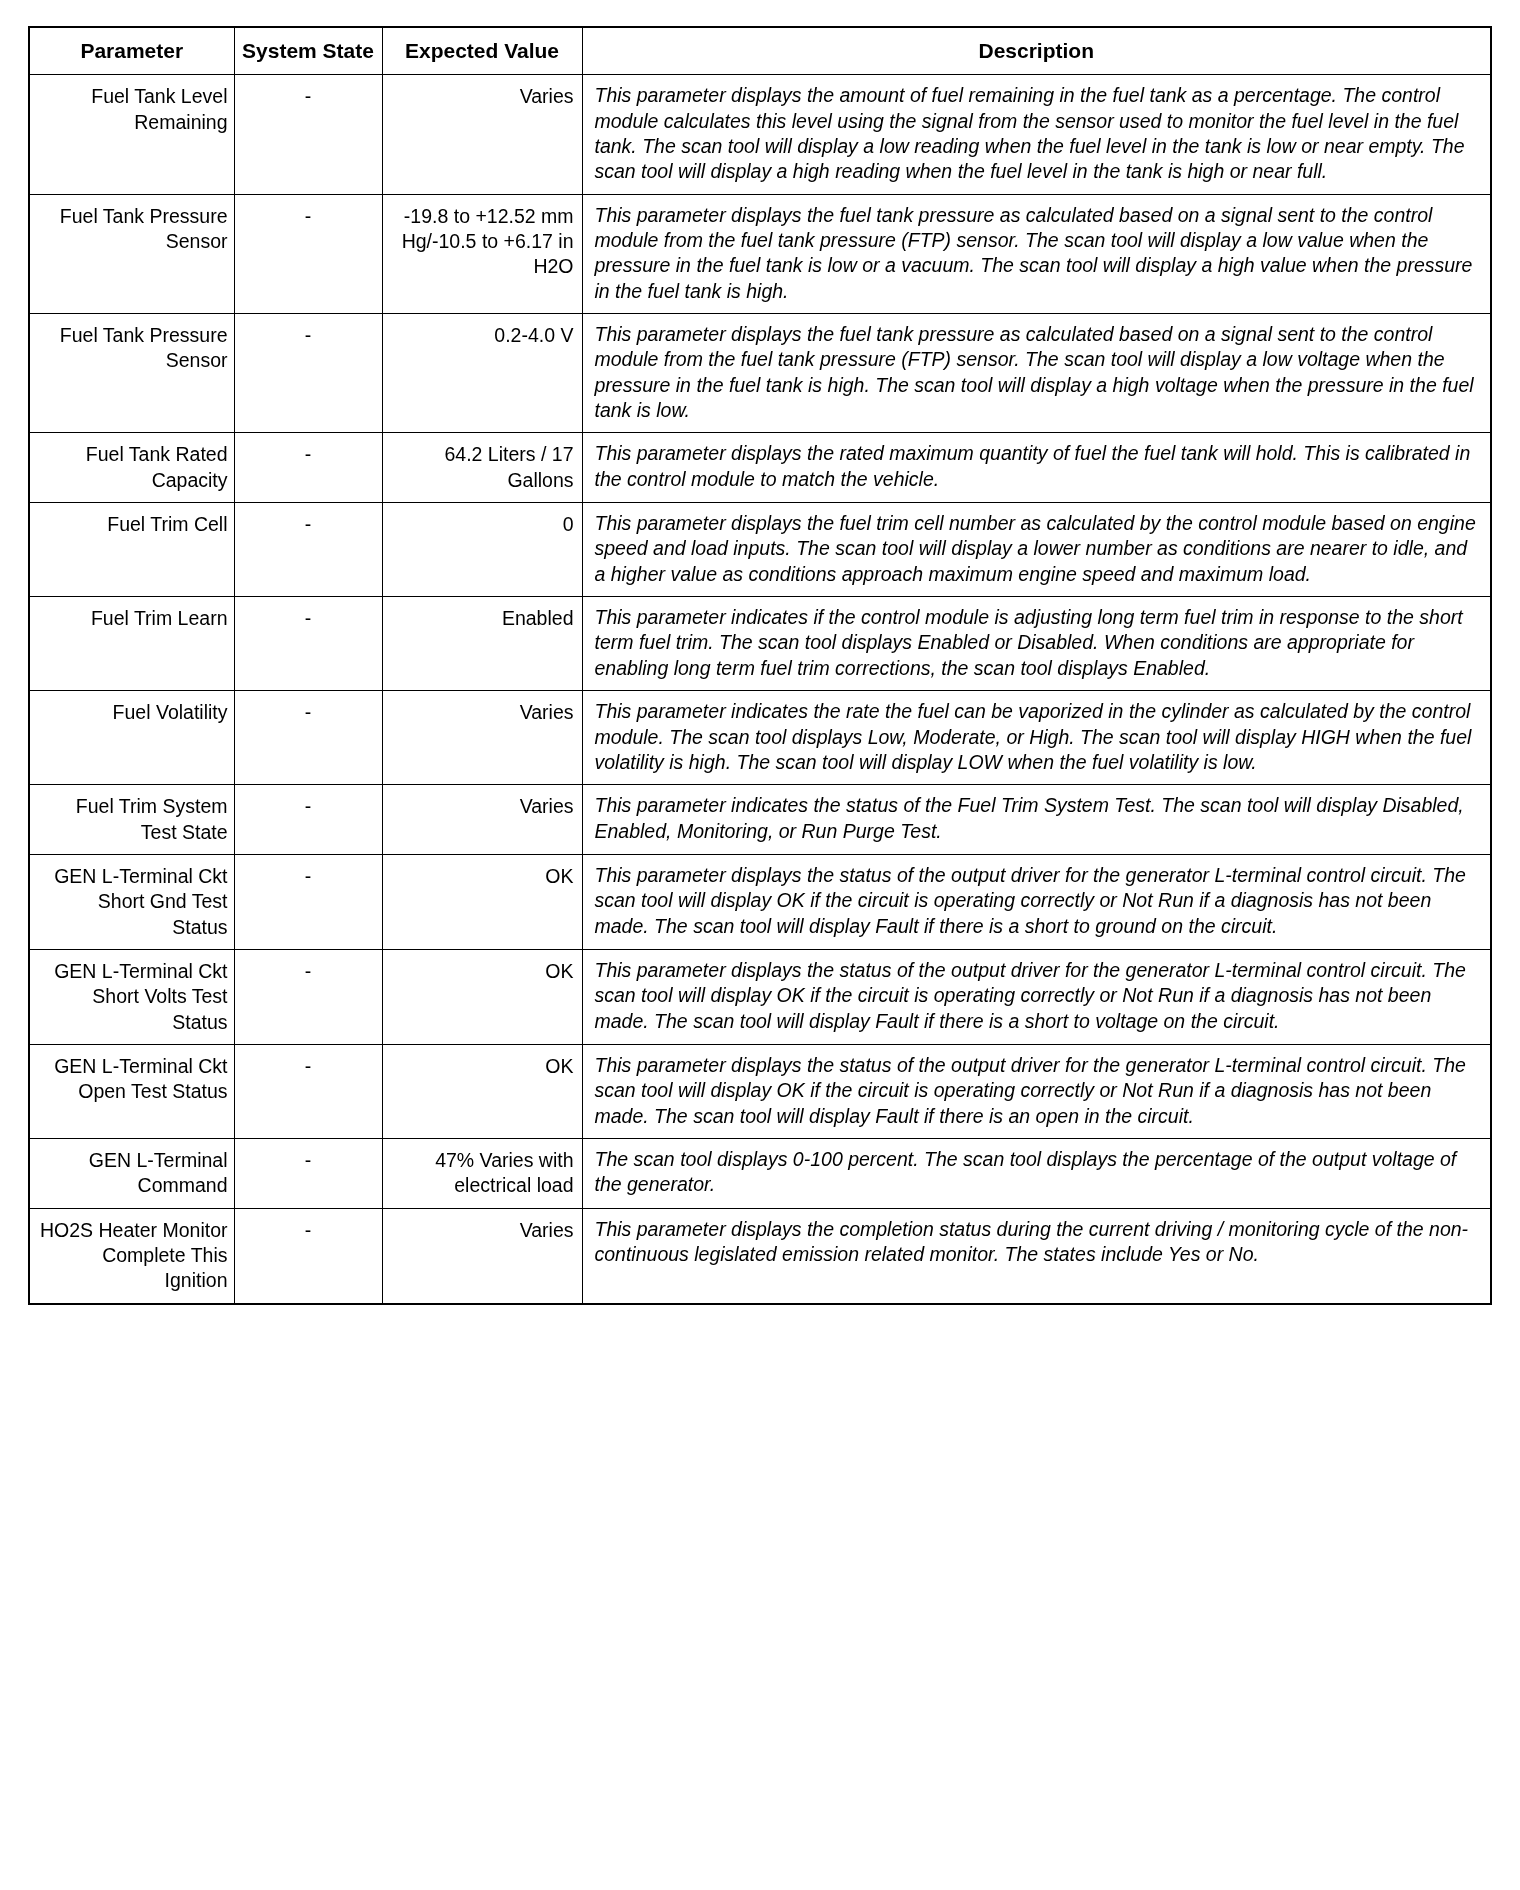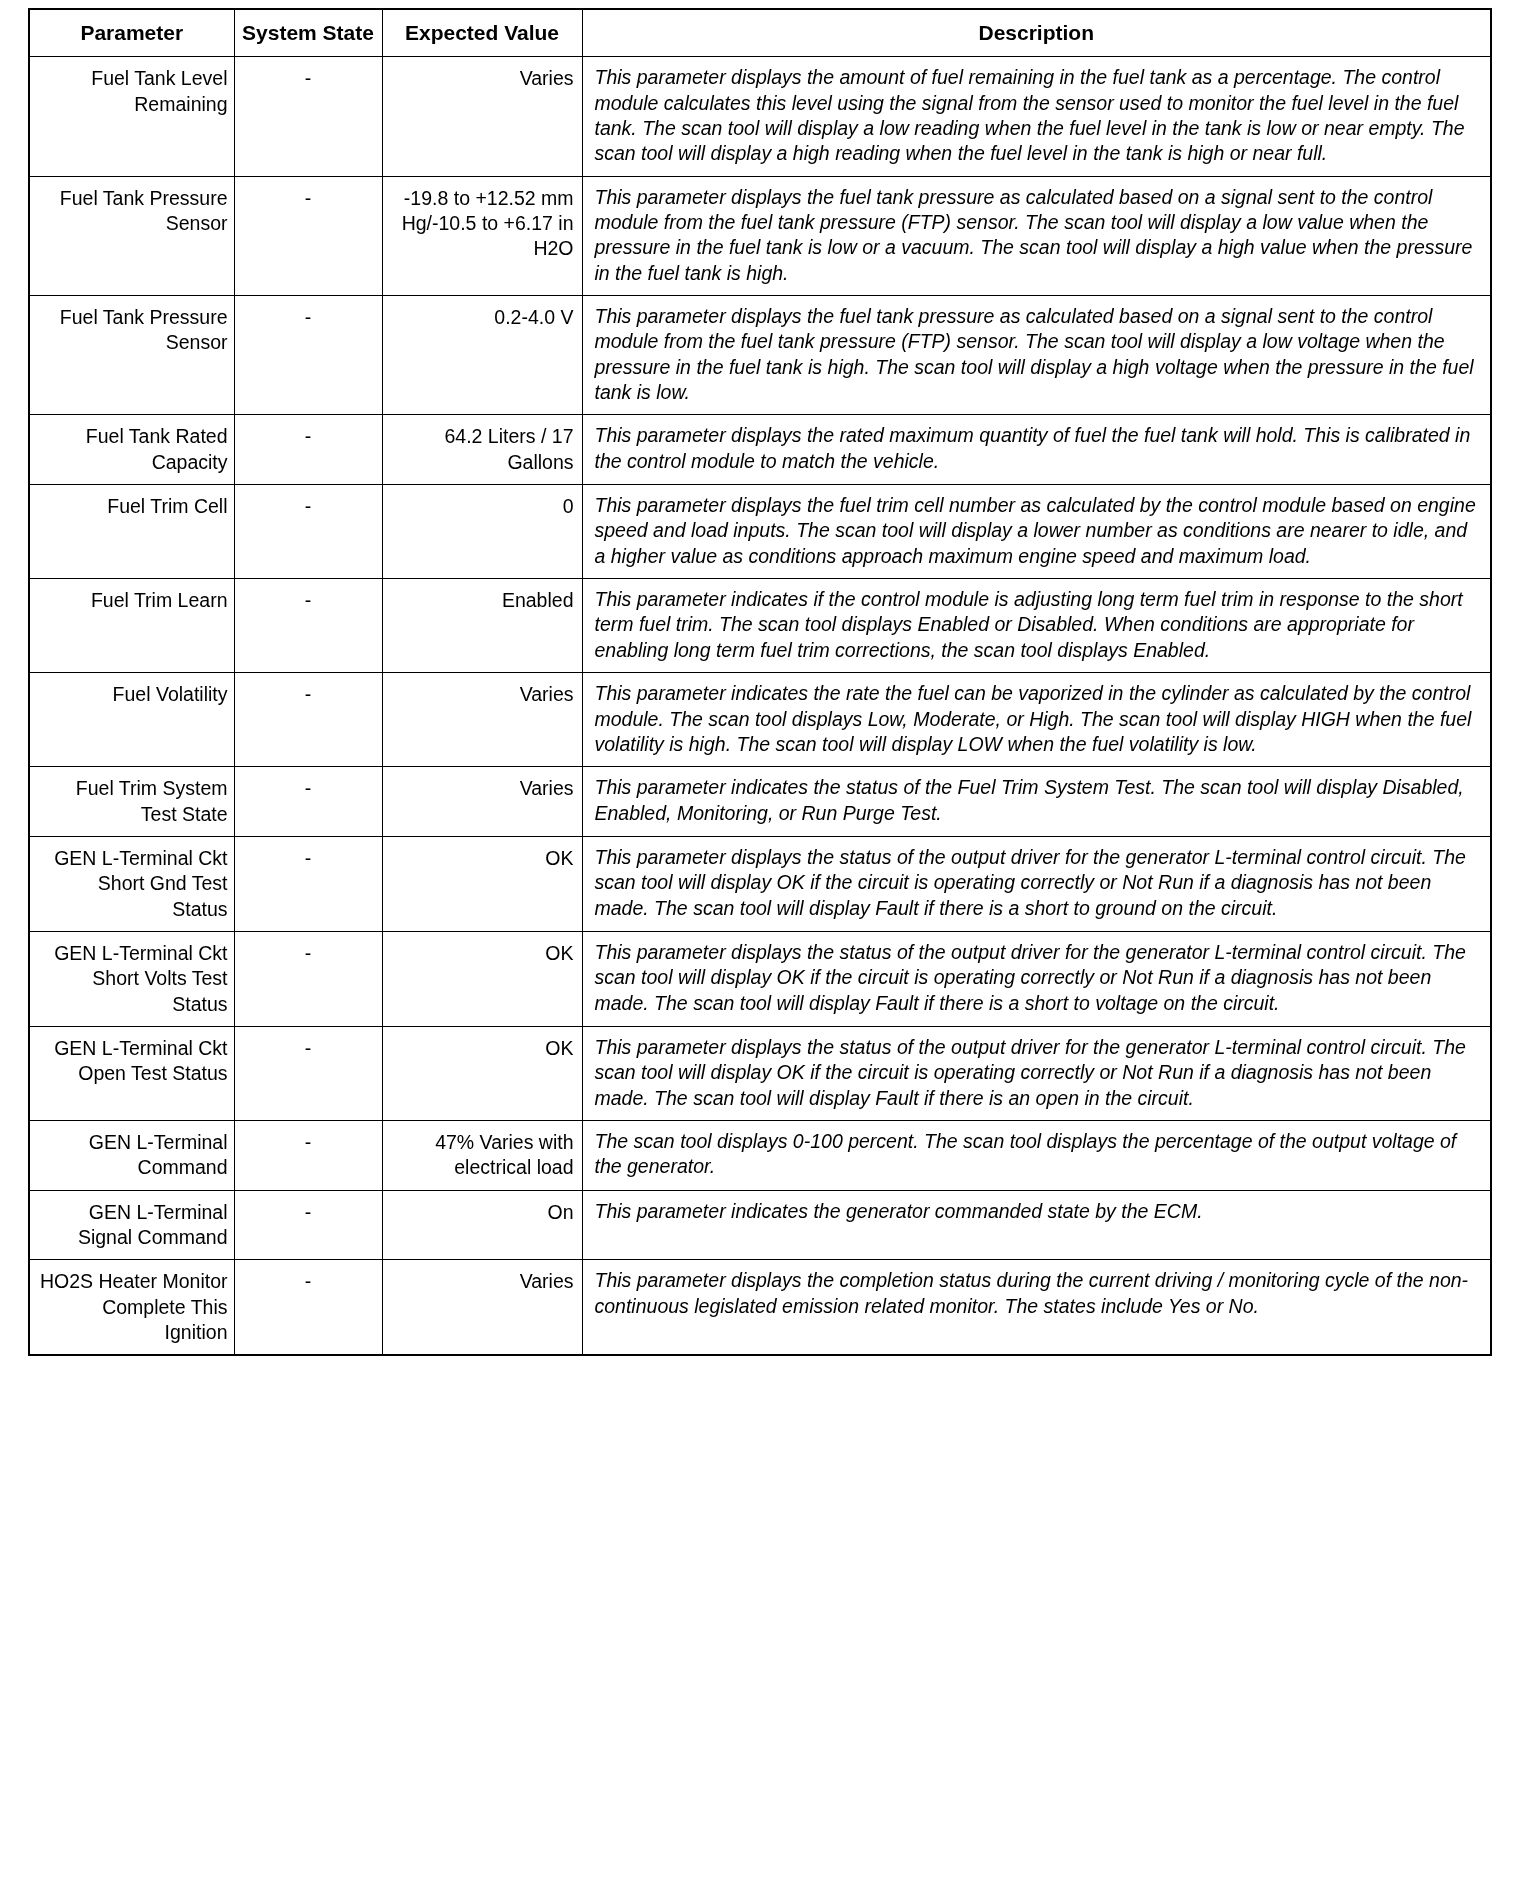--- a/index.html
+++ b/index.html
@@ -15,20 +15,21 @@
   .page {
     width: 1520px;
     box-sizing: border-box;
     padding: 8px 28px 10px 28px;
   }
   table.param-table {
     border-collapse: collapse;
     width: 100%;
     table-layout: fixed;
     border: 2px solid #000;
+    margin-top: 18px;
   }
   table.param-table col.c-param { width: 205px; }
   table.param-table col.c-state { width: 148px; }
   table.param-table col.c-value { width: 200px; }
   table.param-table col.c-desc  { width: auto; }
 
   table.param-table th,
   table.param-table td {
     border: 1.5px solid #000;
     vertical-align: top;
@@ -150,26 +151,20 @@
           <td class="value-cell">OK</td>
           <td class="desc-cell">This parameter displays the status of the output driver for the generator L-terminal control circuit. The scan tool will display OK if the circuit is operating correctly or Not Run if a diagnosis has not been made. The scan tool will display Fault if there is an open in the circuit.</td>
         </tr>
         <tr>
           <td class="param-cell">GEN L-Terminal Command</td>
           <td class="state-cell">-</td>
           <td class="value-cell">47% Varies with electrical load</td>
           <td class="desc-cell">The scan tool displays 0-100 percent. The scan tool displays the percentage of the output voltage of the generator.</td>
         </tr>
         <tr>
-          <td class="param-cell">GEN L-Terminal Signal Command</td>
-          <td class="state-cell">-</td>
-          <td class="value-cell">On</td>
-          <td class="desc-cell">This parameter indicates the generator commanded state by the ECM.</td>
-        </tr>
-        <tr>
           <td class="param-cell">HO2S Heater Monitor Complete This Ignition</td>
           <td class="state-cell">-</td>
           <td class="value-cell">Varies</td>
           <td class="desc-cell">This parameter displays the completion status during the current driving / monitoring cycle of the non-continuous legislated emission related monitor. The states include Yes or No.</td>
         </tr>
       </tbody>
   </table>
 </div>
 
 </body></html>

